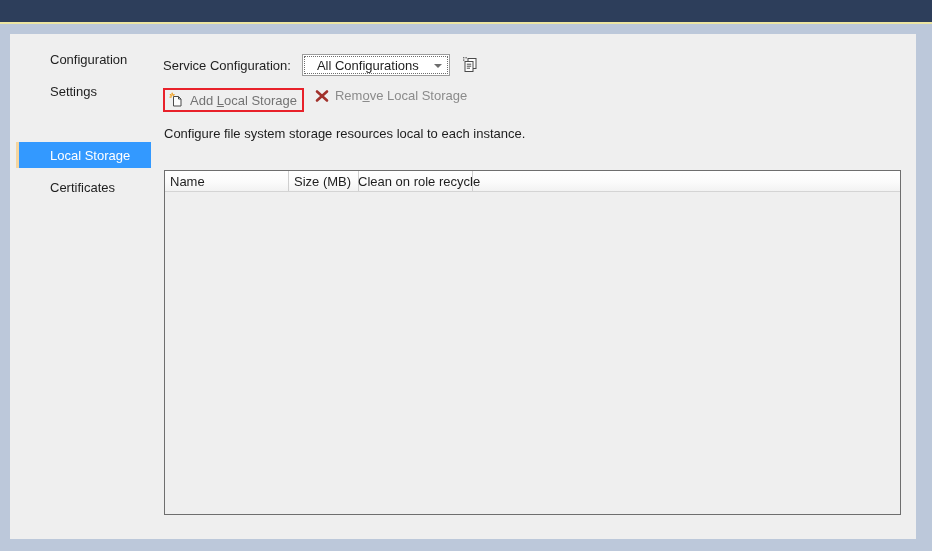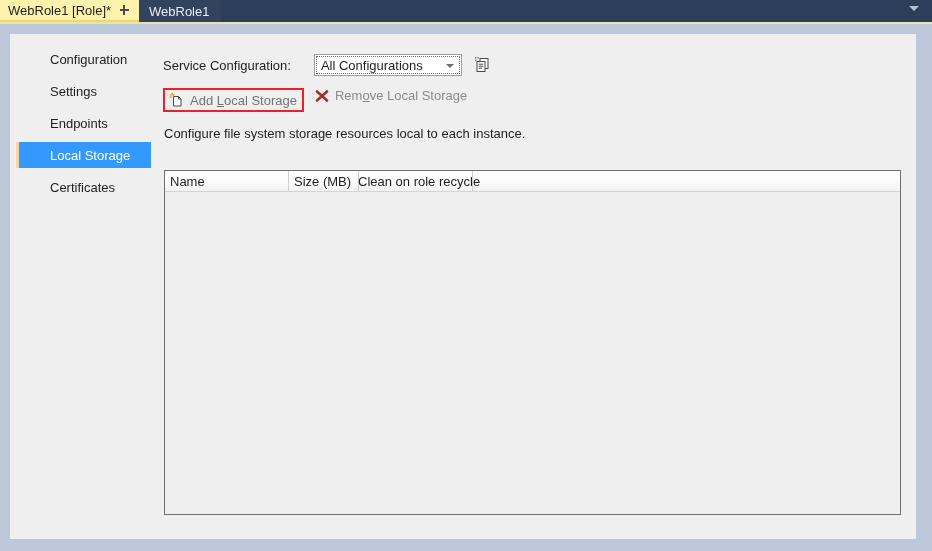--- a/index.html
+++ b/index.html
@@ -157,38 +157,38 @@
   
   #svc-row {
     position: absolute;
     left: 8px; top: 20px;
     display: flex;
     align-items: center;
   }
   #svc-label {
     font-size: 13px;
     color: #1e1e1e;
-    margin-right: 23px;
+    margin-right: 11px;
   }
   #svc-select-wrap {
     position: relative;
     width: 148px; height: 22px;
     background: #ffffff;
     border: 1px solid #9c9c9c;
     box-sizing: border-box;
   }
   #svc-select-inner {
     position: absolute;
     left: 1px; top: 1px;
     right: 1px; bottom: 1px;
     border: 1px dotted #6d6d6d;
     box-sizing: border-box;
     display: flex;
     align-items: center;
-    padding-left: 4px;
+    padding-left: 12px;
     font-size: 13px;
     color: #1e1e1e;
   }
   #svc-chevron {
     position: absolute;
     right: 7px; top: 9px;
     width: 0; height: 0;
     border-left: 4px solid transparent;
     border-right: 4px solid transparent;
     border-top: 4px solid #6d6d6d;
@@ -284,49 +284,32 @@
     left: 0; top: 21px;
     right: 0; bottom: 0;
     background: #efefef;
   }
 </style>
 </head>
 <body>
 
 <div id="window">
 
-  <div id="tabstrip">
-
-    <div class="tab tab-active">
-      <span class="tab-label">WebRole1 [Role]*</span>
-      <span class="pin-icon"></span>
-      <span class="close-icon">✕</span>
-    </div>
-
-    <div class="tab tab-inactive">
-      <span>WebRole1</span>
-    </div>
-
-    <div id="tab-overflow-chevron"></div>
-  </div>
   <div id="tabstrip-underline"></div>
 
   <div id="frame"></div>
 
   <div id="surface">
 
     <div id="sidebar">
       <div class="side-item" style="top:12px;">
         <span>Configuration</span>
       </div>
       <div class="side-item" style="top:44px;">
         <span>Settings</span>
-      </div>
-      <div class="side-item" style="top:76px;">
-        <span>Endpoints</span>
       </div>
       <div class="side-item selected" style="top:108px;">
         <span>Local Storage</span>
       </div>
       <div class="side-item" style="top:140px;">
         <span>Certificates</span>
       </div>
     </div>
 
     <div id="pane">

